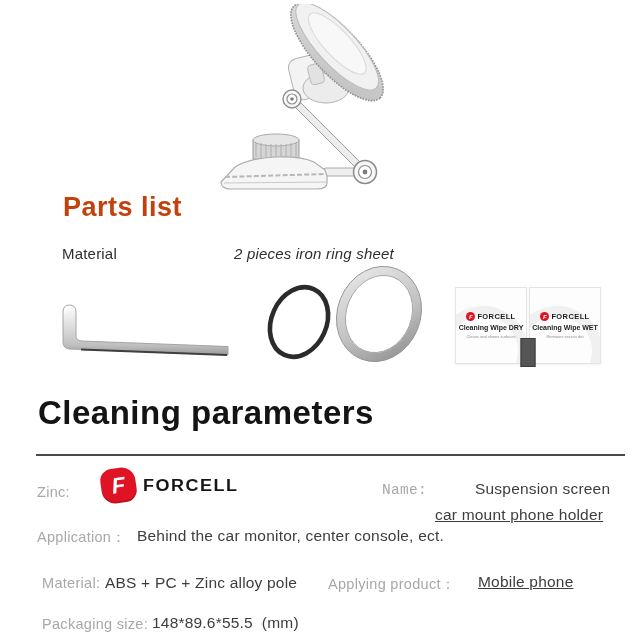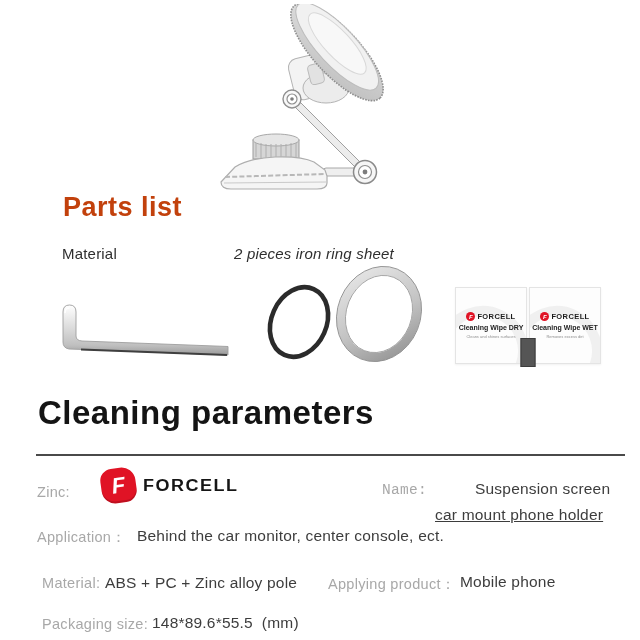--- a/index.html
+++ b/index.html
@@ -170,16 +170,16 @@
 <div class="abs plabel" style="left:382px;top:482px;font-family:Liberation Mono, monospace;">Name:</div>
 <div class="abs pvalue" style="left:435px;top:480px;margin-left:40px;">Suspension screen</div>
 <div class="abs pvalue" style="left:435px;top:506px;text-decoration:underline;">car mount phone holder</div>
 
 <div class="abs plabel" style="left:37px;top:528px;">Application：</div>
 <div class="abs pvalue" style="left:137px;top:527px;">Behind the car monitor, center console, ect.</div>
 
 <div class="abs plabel" style="left:42px;top:575px;">Material:</div>
 <div class="abs pvalue" style="left:105px;top:574px;">ABS + PC + Zinc alloy pole</div>
 <div class="abs plabel" style="left:308px;top:575px;margin-left:20px;">Applying product：</div>
-<div class="abs pvalue" style="left:460px;top:573px;">Mobile phone</div>
+<div class="abs pvalue" style="left:478px;top:573px;text-decoration:underline;">Mobile phone</div>
 
 <div class="abs plabel" style="left:42px;top:616px;">Packaging size:</div>
 <div class="abs pvalue" style="left:152px;top:614px;white-space:pre;">148*89.6*55.5  (mm)</div>
 
 </body></html>

